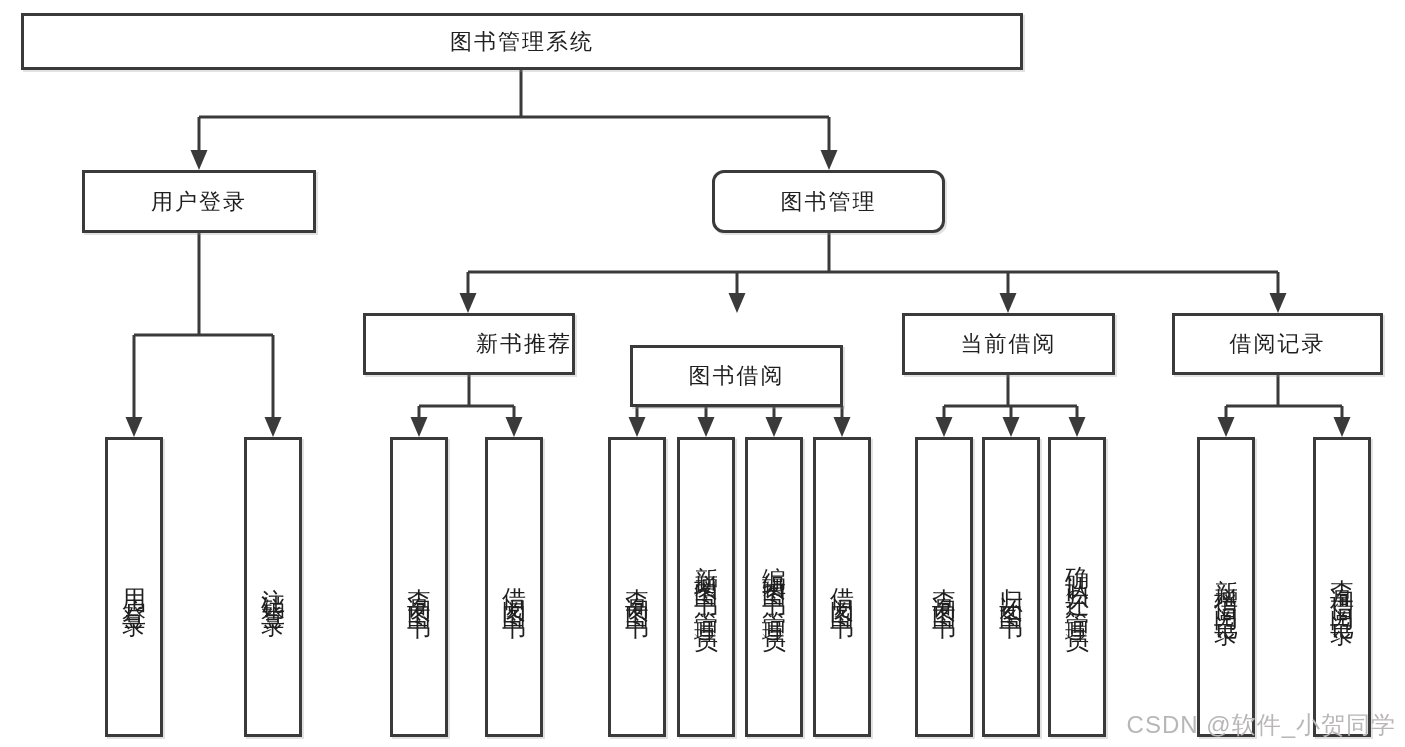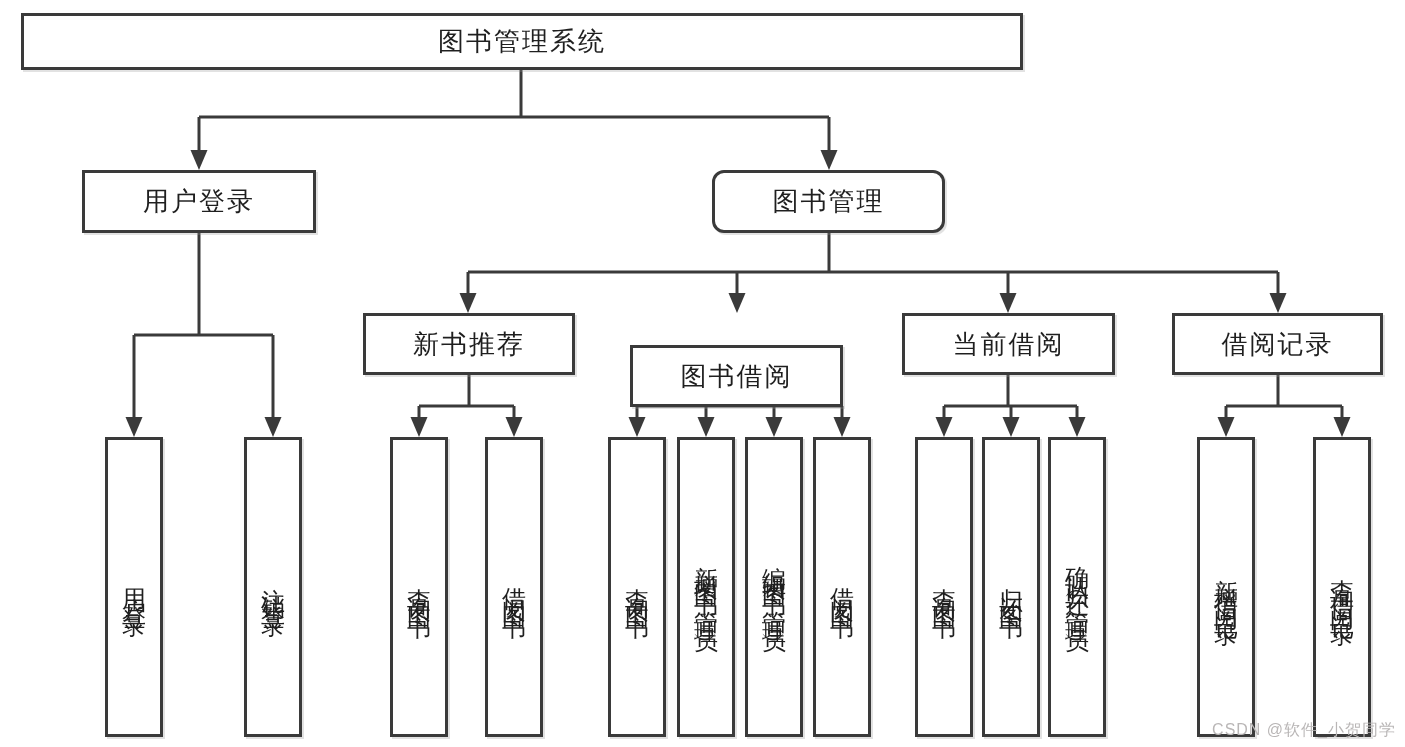--- a/index.html
+++ b/index.html
@@ -29,21 +29,21 @@
     border: 3px solid var(--line);
     background: var(--background);
     box-shadow: 2px 2px 0 rgba(150,150,150,0.28);
     display: flex;
     align-items: center;
     justify-content: center;
     z-index: 2;
   }
   .box .lbl {
     color: var(--text);
-    font-size: 26px;
+    font-size: 22px;
     letter-spacing: 2px;
     white-space: nowrap;
   }
   .leaf {
     top: 437px;
     width: 58px;
     height: 300px;
   }
   .leaf .vlbl {
     writing-mode: vertical-rl;
@@ -51,21 +51,21 @@
     color: var(--text);
     font-size: 24px;
     letter-spacing: 9px;
     line-height: 1;
     max-height: 296px;
   }
   .watermark {
     position: absolute;
     right: 9px;
     bottom: 6px;
-    font-size: 16px;
+    font-size: 24px;
     color: var(--watermark);
     letter-spacing: 1px;
     z-index: 3;
     white-space: nowrap;
   }
 </style>
 </head>
 <body>
 
 <div class="canvas">
@@ -143,21 +143,21 @@
     <span class="lbl">图书管理系统</span>
   </div>
 
   <div class="box" style="left:82px; top:170px; width:234px; height:63px;">
     <span class="lbl">用户登录</span>
   </div>
   <div class="box" style="left:712px; top:170px; width:233px; height:63px;border-radius:12px;">
     <span class="lbl">图书管理</span>
   </div>
 
-  <div class="box" style="left:363px; top:313px; width:212px; height:62px;">
+  <div class="box" style="left:363px; top:313px; width:212px; height:62px;justify-content:flex-end;">
     <span class="lbl">新书推荐</span>
   </div>
   <div class="box" style="left:630px; top:313px; width:213px; height:62px;margin-top:32px;">
     <span class="lbl">图书借阅</span>
   </div>
   <div class="box" style="left:902px; top:313px; width:213px; height:62px;">
     <span class="lbl">当前借阅</span>
   </div>
   <div class="box" style="left:1172px; top:313px; width:211px; height:62px;">
     <span class="lbl">借阅记录</span>

